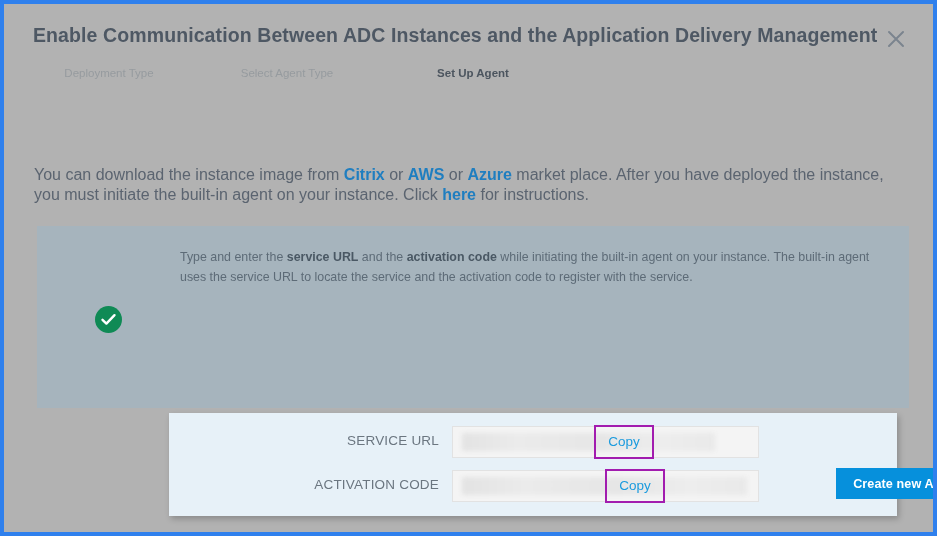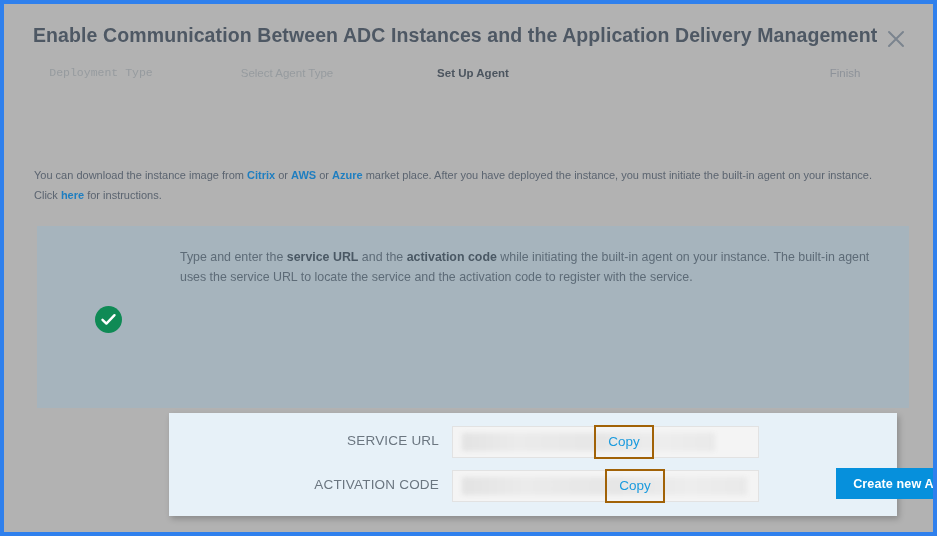--- a/index.html
+++ b/index.html
@@ -123,21 +123,21 @@
     top: 124px;
     width: 929px;
     height: 404px;
     background: #b2b2b2;
   }
   .intro {
     position: absolute;
     left: 30px;
     top: 37px;
     width: 860px;
-    font-size: 11px;
+    font-size: 16px;
     line-height: 20px;
     color: #5b6470;
   }
   .intro a {
     color: #1f7ec0;
     font-weight: bold;
     text-decoration: none;
     cursor: pointer;
   }
 
@@ -219,21 +219,21 @@
     height: 18px;
     border-radius: 2px;
     background: linear-gradient(90deg,#e3e3e3 0%,#ebebeb 22%,#e6e6e6 55%,#ededed 80%,#e9e9e9 100%);
     filter: blur(2px);
   }
 
   .copy-box {
     position: absolute;
     top: -1px;
     height: 34px;
-    border: 2px solid #a16207;
+    border: 2px solid #a21caf;
     box-sizing: border-box;
     cursor: pointer;
     background: transparent;
   }
   .copy-link {
     position: absolute;
     left: 0; right: 0;
     top: 7px;
     text-align: center;
     font-size: 13.5px;
@@ -264,31 +264,28 @@
   <div class="dialog-header">
     <div class="dialog-title">Enable Communication Between ADC Instances and the Application Delivery Management</div>
 
     <div class="close-btn">
       <svg width="30" height="30" viewBox="0 0 30 30">
         <path d="M8 8 L22 22 M22 8 L8 22" stroke="#7b848e" stroke-width="2" fill="none" stroke-linecap="round"></path>
       </svg>
     </div>
 
     <div class="stepper">
-      <div class="step done" style="left:97px;font-family:Liberation Mono, monospace;">
+      <div class="step done" style="left:105px;">
         <div class="step-label">Deployment Type</div>
       </div>
       <div class="step active" style="left:469px;">
         <div class="step-label">Set Up Agent</div>
       </div>
       <div class="step done" style="left:283px;">
         <div class="step-label">Select Agent Type</div>
-      </div>
-      <div class="step" style="left:841px;">
-        <div class="step-label">Finish</div>
       </div>
 
       <div class="track">
         <div class="track-fill"></div>
       </div>
 
       <div class="dot done" style="left:97px;"></div>
       <div class="dot done" style="left:283px;"></div>
       <div class="dot current" style="left:469px;"></div>
       <div class="dot todo" style="left:655px;"></div>

